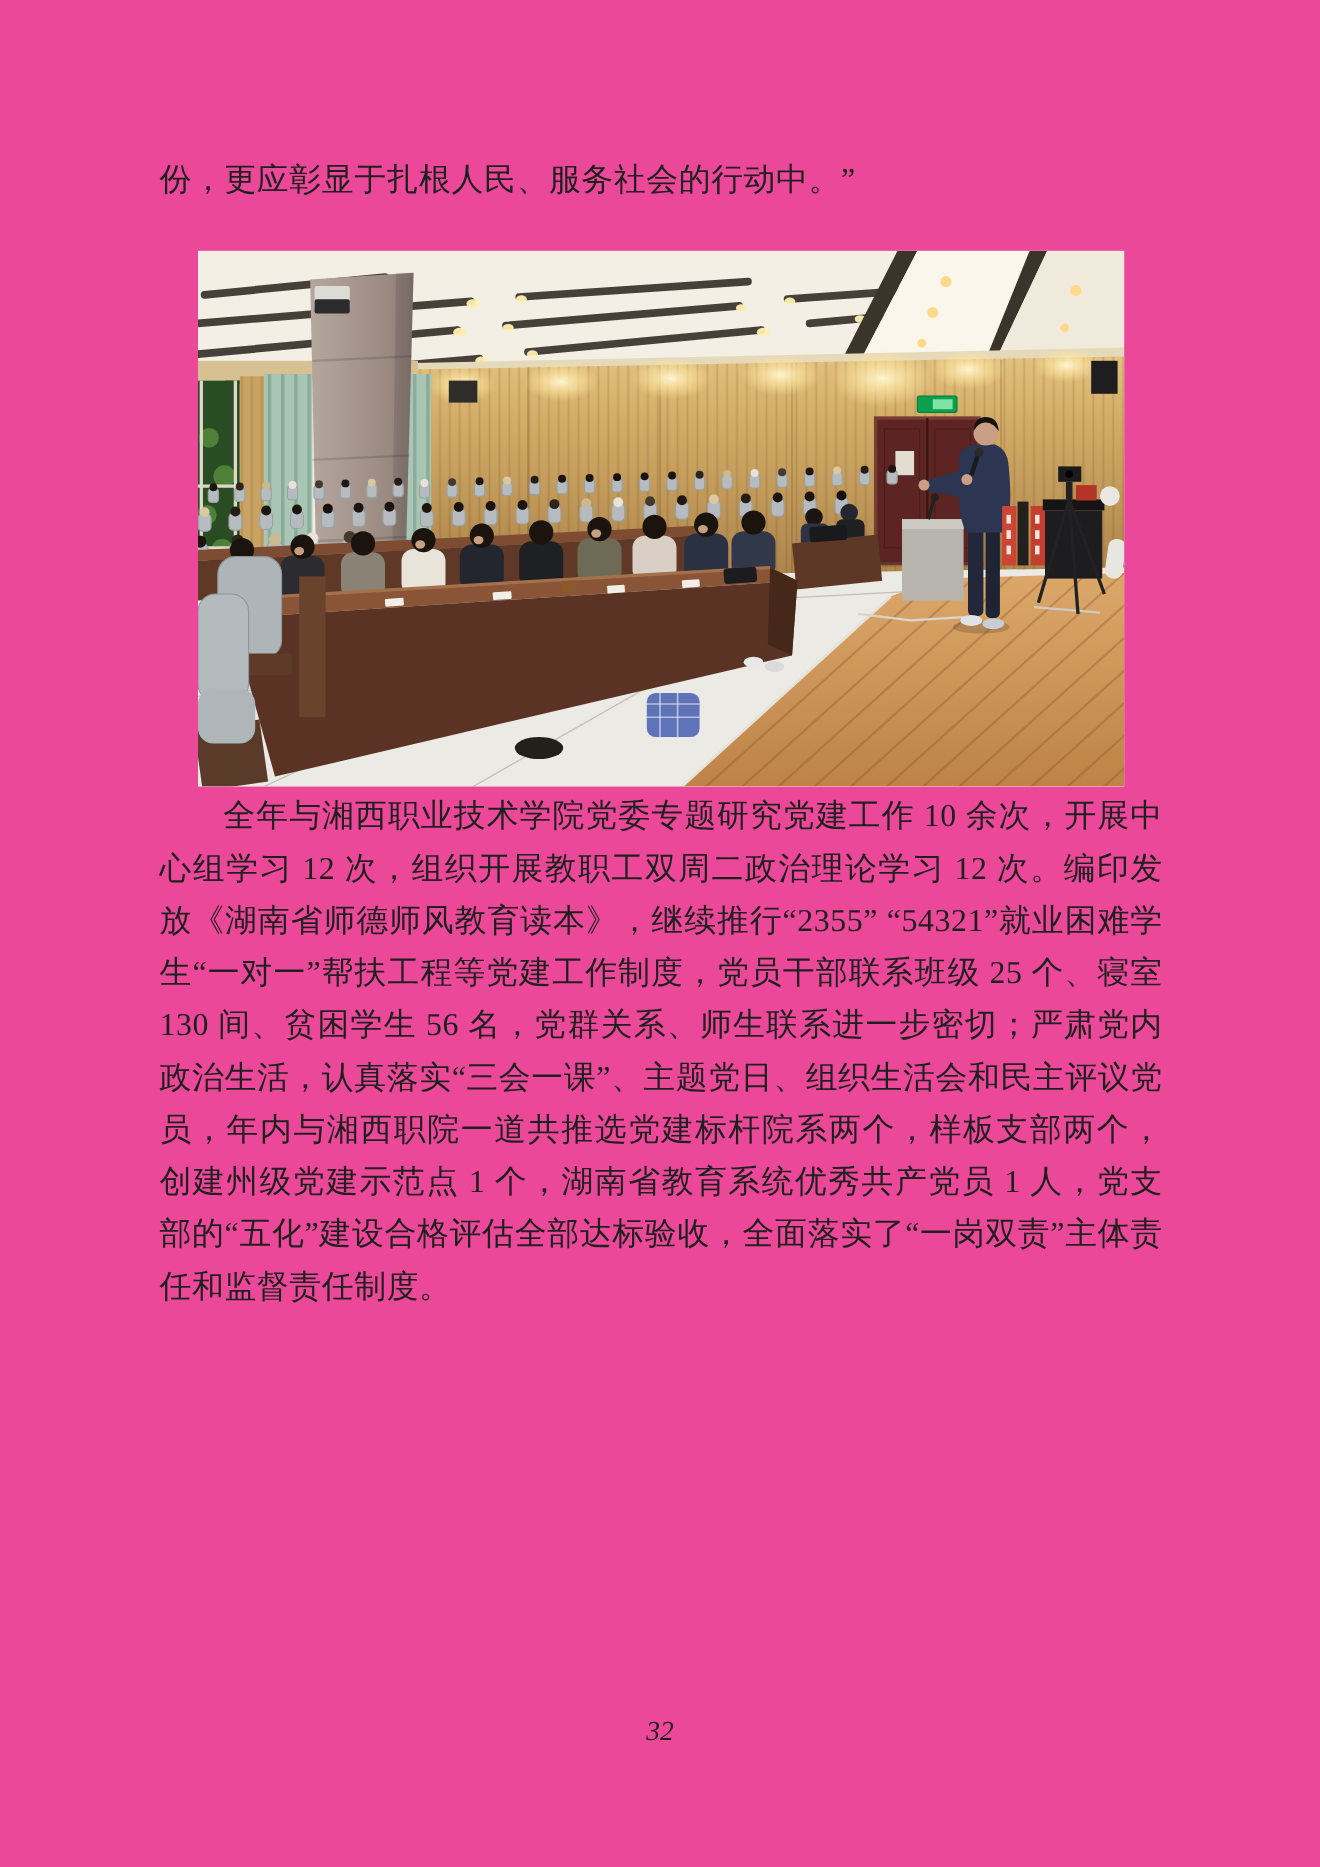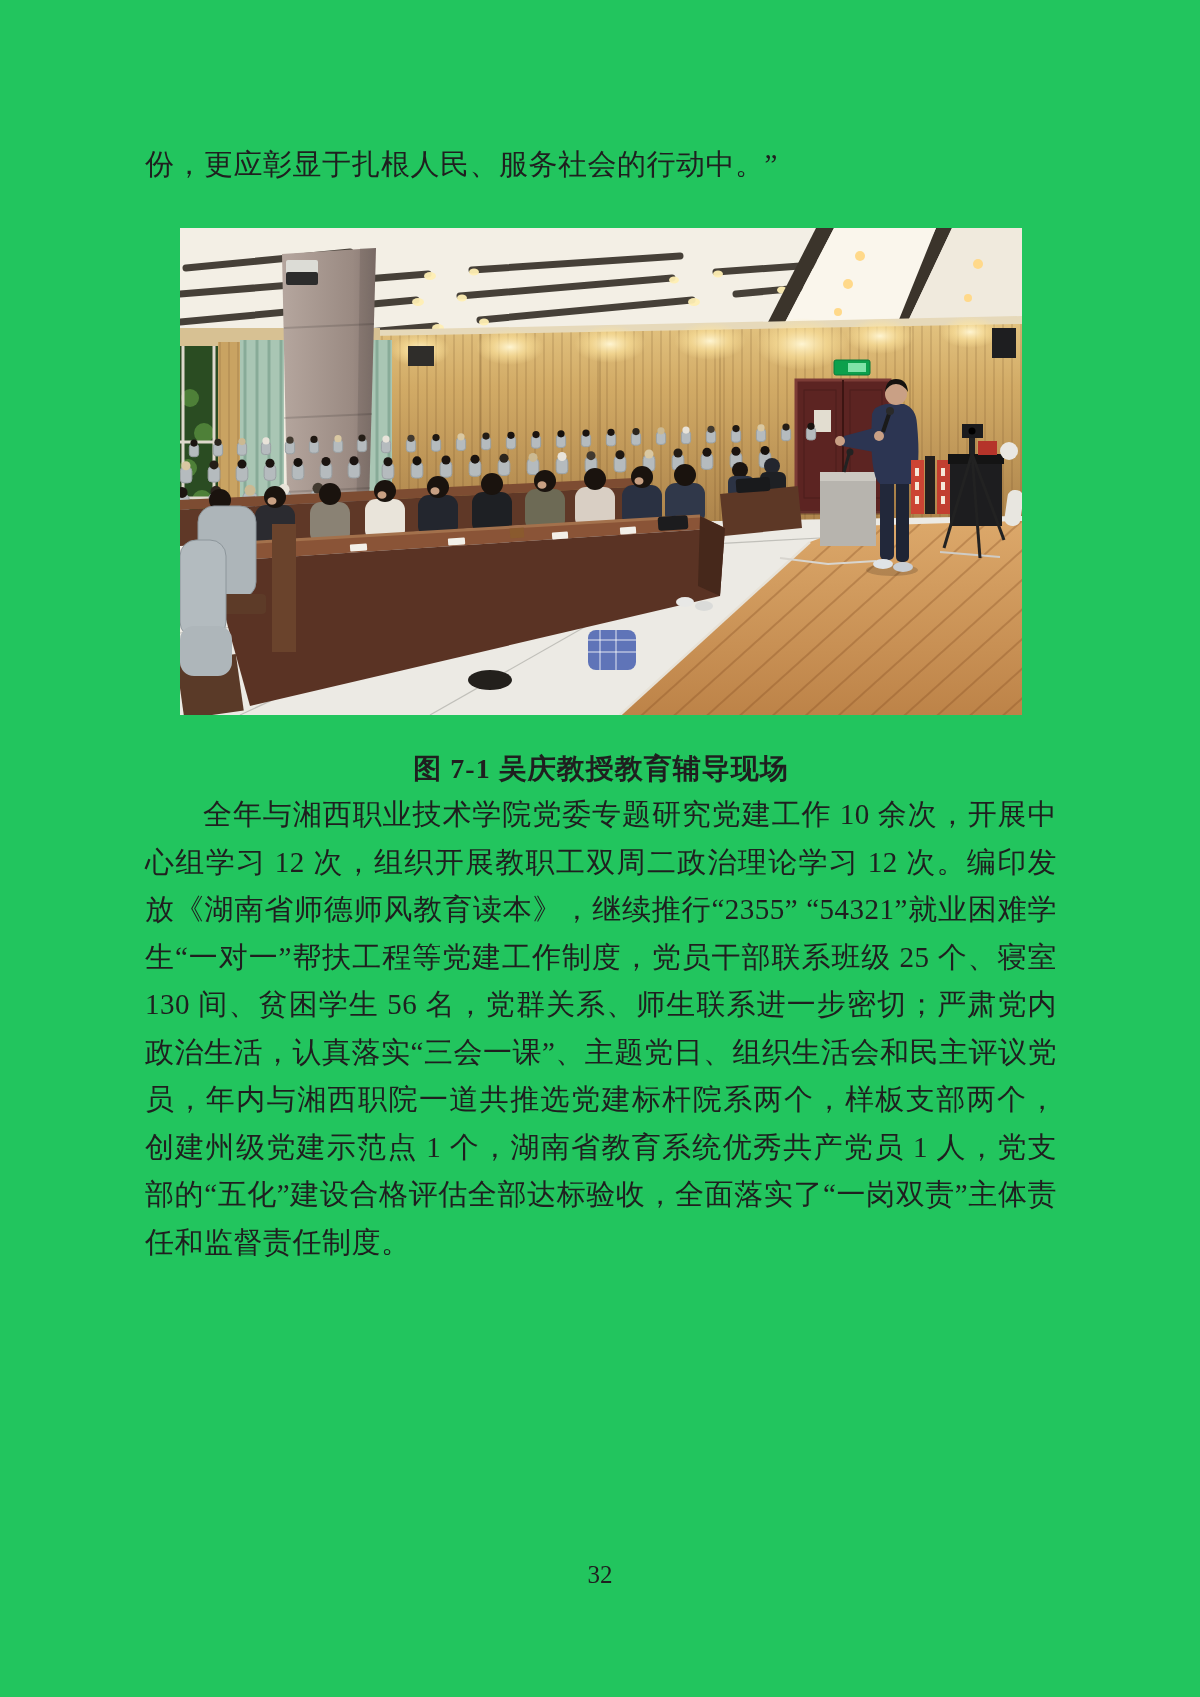--- a/index.html
+++ b/index.html
@@ -1,36 +1,36 @@
 <!DOCTYPE html>
 <html><head>
 <meta charset="utf-8">
 <style>
   html,body{margin:0;padding:0;background:#888;}
   .page{
-    position:relative;width:1200px;height:1697px;margin:0 auto;background:#22c55e;
+    position:relative;width:1200px;height:1697px;margin:0 auto;background:#ec4899;
     font-family:"Liberation Serif","DejaVu Serif",serif;color:#1f1f1f;overflow:hidden;
   }
   .content{position:absolute;left:145px;top:141px;width:912px;}
   .para{
     font-size:29px;line-height:47.5px;text-align:justify;margin:0;
     text-justify:inter-character;letter-spacing:.5px;
   }
   .para.indent{text-indent:2em;}
   .figure{margin:39.5px 0 0 0;}
   .photo{
     width:842px;height:487px;margin:0 auto;position:relative;background:#f1ece1;overflow:hidden;
   }
   .photo svg{display:block;width:842px;height:487px;}
   .caption{
     margin-top:36px;text-align:center;font-weight:bold;font-size:28px;line-height:36px;letter-spacing:1px;
   }
   .p-after-figure{margin-top:4px;}
   .pageno{
-    position:absolute;top:1560px;left:0;width:100%;text-align:center;font-size:25px;line-height:30px;
+    position:absolute;top:1560px;left:0;width:100%;text-align:center;font-size:25px;line-height:30px;font-style:italic;
   }
 </style>
 </head>
 <body>
 
 <div class="page">
   <div class="content">
 
     <p class="para">份，更应彰显于扎根人民、服务社会的行动中。”</p>
 
@@ -435,20 +435,19 @@
               <g stroke="#222" stroke-width="3">
                 <line x1="792" y1="226" x2="764" y2="320"></line>
                   <line x1="792" y1="226" x2="800" y2="330"></line>
                   <line x1="792" y1="226" x2="824" y2="312"></line>
               </g>
             </g>
             <rect x="826" y="262" width="16" height="36" rx="7" fill="#e8e6e0" transform="rotate(8 834 280)"></rect>
           </g>
         </svg>
       </div>
-      <div class="caption">图 7-1  吴庆教授教育辅导现场</div>
     </div>
 
     <p class="para indent p-after-figure">全年与湘西职业技术学院党委专题研究党建工作 10 余次，开展中心组学习 12 次，组织开展教职工双周二政治理论学习 12 次。编印发放《湖南省师德师风教育读本》，继续推行“2355” “54321”就业困难学生“一对一”帮扶工程等党建工作制度，党员干部联系班级 25 个、寝室 130 间、贫困学生 56 名，党群关系、师生联系进一步密切；严肃党内政治生活，认真落实“三会一课”、主题党日、组织生活会和民主评议党员，年内与湘西职院一道共推选党建标杆院系两个，样板支部两个，创建州级党建示范点 1 个，湖南省教育系统优秀共产党员 1 人，党支部的“五化”建设合格评估全部达标验收，全面落实了“一岗双责”主体责任和监督责任制度。</p>
   </div>
 
   <div class="pageno">32</div>
 </div>
 
 </body></html>

